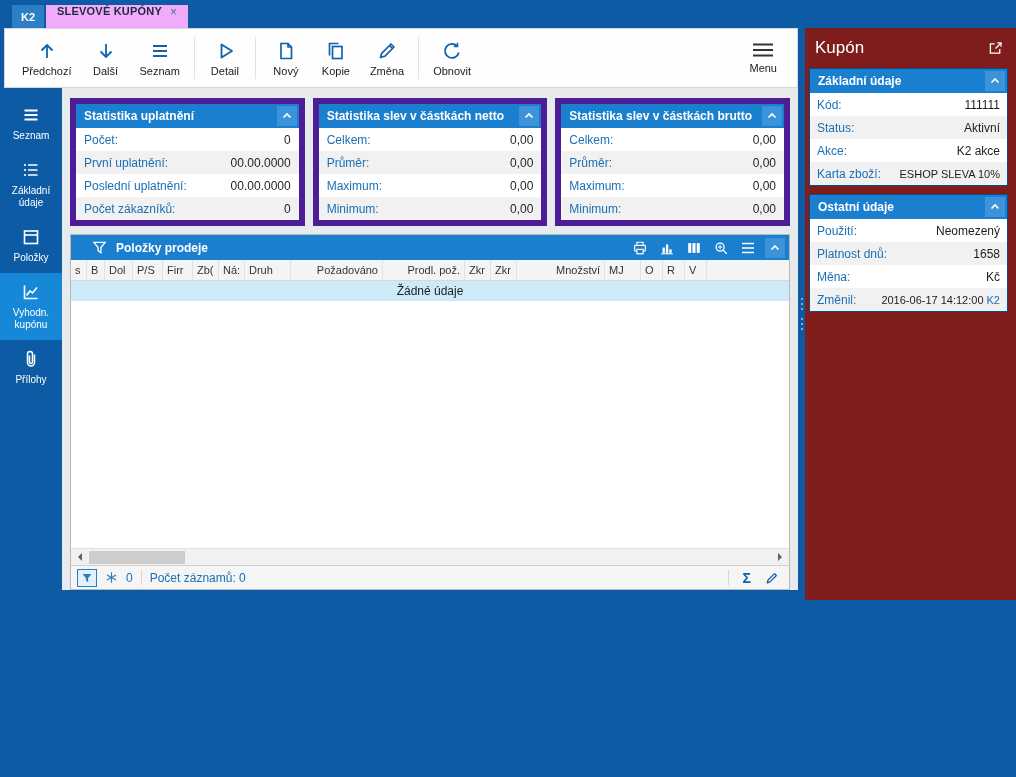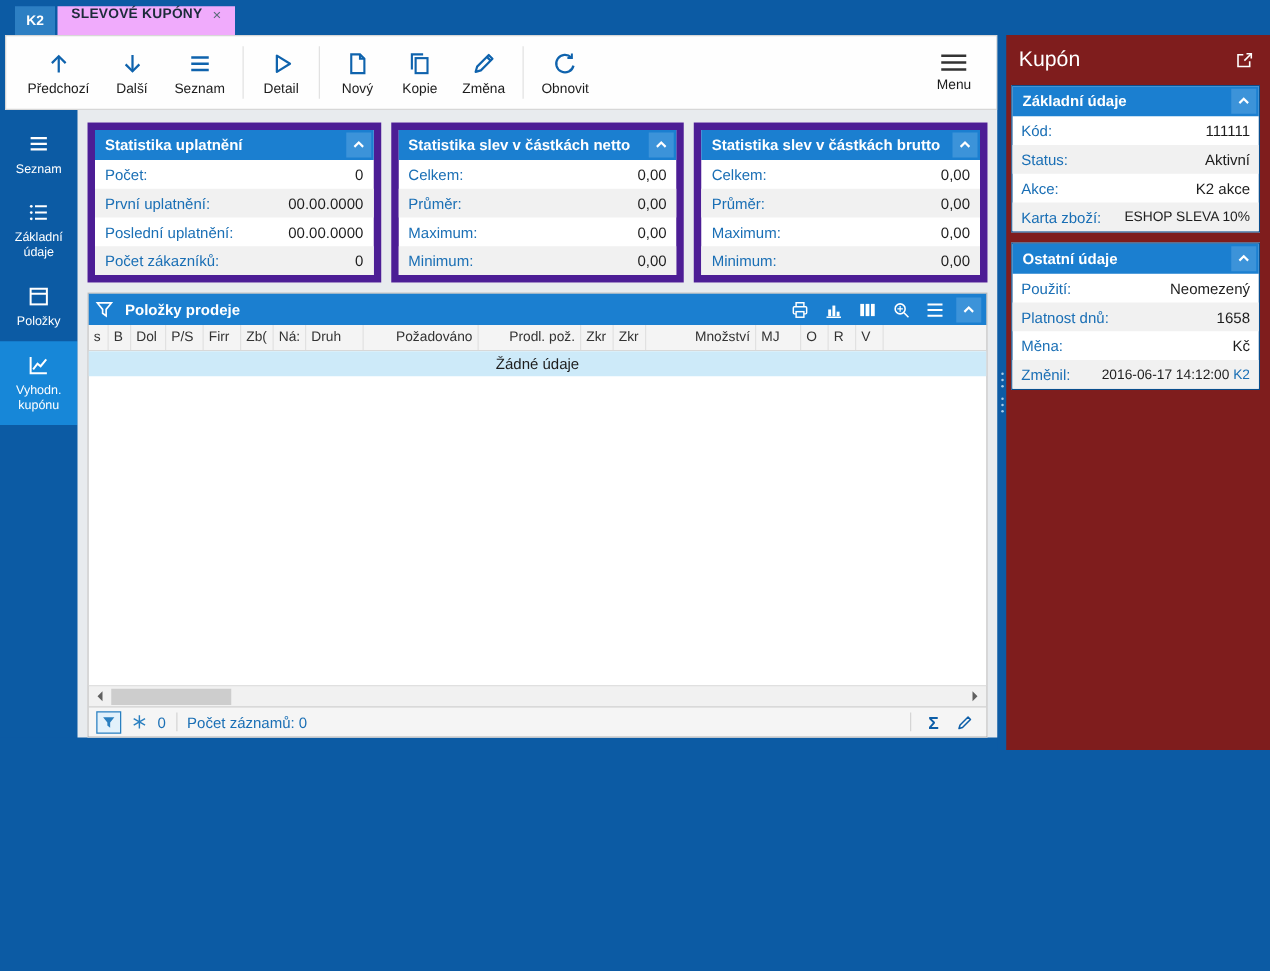--- a/index.html
+++ b/index.html
@@ -37,21 +37,21 @@
   .panel-header { height:24px; background:#1b7fd0; color:#fff; display:flex; align-items:center; padding:0 2px 0 8px; font-size:12px; font-weight:700; gap:6px; }
   .ph-title { flex:1; white-space:nowrap; overflow:hidden; }
   .chev-box { width:20px; height:20px; background:#3c93d9; display:flex; align-items:center; justify-content:center; cursor:pointer; flex:0 0 20px; }
   .stat-row { height:23px; display:flex; align-items:center; justify-content:space-between; padding:0 8px; font-size:12px; gap:6px; }
   .panel-body .stat-row:nth-child(even) { background:#f1f1f1; }
   .stat-label { color:#1a6fb5; white-space:nowrap; }
   .stat-value { color:#1d1d1d; white-space:nowrap; }
 
   
   .grid-panel { flex:1; margin-top:8px; display:flex; flex-direction:column; background:#fff; border:1px solid #b9b9b9; min-height:0; }
-  .grid-header { height:25px; flex:0 0 25px; background:#1b7fd0; display:flex; align-items:center; padding:0 4px 0 2px; gap:7px; color:#fff; font-size:12px; font-weight:700; }
+  .grid-header { height:25px; flex:0 0 25px; background:#1b7fd0; display:flex; align-items:center; padding:0 4px 0 18px; gap:7px; color:#fff; font-size:12px; font-weight:700; }
   .grid-title { flex:1; }
   .gh-icon { display:flex; align-items:center; justify-content:center; width:20px; height:20px; cursor:pointer; }
   .col-header { height:21px; flex:0 0 21px; display:flex; background:#f4f4f4; border-bottom:1px solid #d8d8d8; font-size:11px; color:#333; }
   .col { padding:0 4px; border-right:1px solid #e1e1e1; display:flex; align-items:center; white-space:nowrap; overflow:hidden; cursor:pointer; }
   .col.right { justify-content:flex-end; }
   .c0{width:16px}.c1{width:18px}.c2{width:28px}.c3{width:30px}.c4{width:30px}.c5{width:26px}.c6{width:26px}.c7{width:46px}
   .c8{width:92px}.c9{width:82px}.c10{width:26px}.c11{width:26px}.c12{width:88px}.c13{width:36px}.c14{width:22px}.c15{width:22px}.c16{width:22px}
   .col-fill { flex:1; border-right:none; cursor:default; }
   .grid-body { flex:1; display:flex; align-items:flex-start; min-height:0; background:#fff; }
   .empty-band { width:100%; height:20px; background:#cdeaf9; display:flex; align-items:center; justify-content:center; font-size:12px; color:#1d1d1d; }
@@ -225,20 +225,28 @@
             <span>Položky</span>
           </div>
           <div class="side-item active">
             <span>
                 <svg width="20" height="20" viewBox="0 0 20 20" fill="none" stroke="#fff" stroke-width="1.6">
                   <path d="M3.5 3.5v13h13"></path>
                   <path d="M5.5 13.5l3.5-4.5 2.5 2 4.5-5.5"></path>
                 </svg>
               </span>
             <span>Vyhodn. kupónu</span>
+          </div>
+          <div class="side-item">
+            <span>
+                <svg width="20" height="20" viewBox="0 0 20 20" fill="none" stroke="#fff" stroke-width="1.5">
+                  <path d="M13.5 5.5v8a3.5 3.5 0 0 1-7 0V5a2.5 2.5 0 0 1 5 0v8a1.5 1.5 0 0 1-3 0V6.5"></path>
+                </svg>
+              </span>
+            <span>Přílohy</span>
           </div>
         </div>
 
         <div class="content">
 
           <div class="stats-row">
 
             <div class="panel">
               <div class="panel-header">
                 <span class="ph-title">Statistika uplatnění</span>

